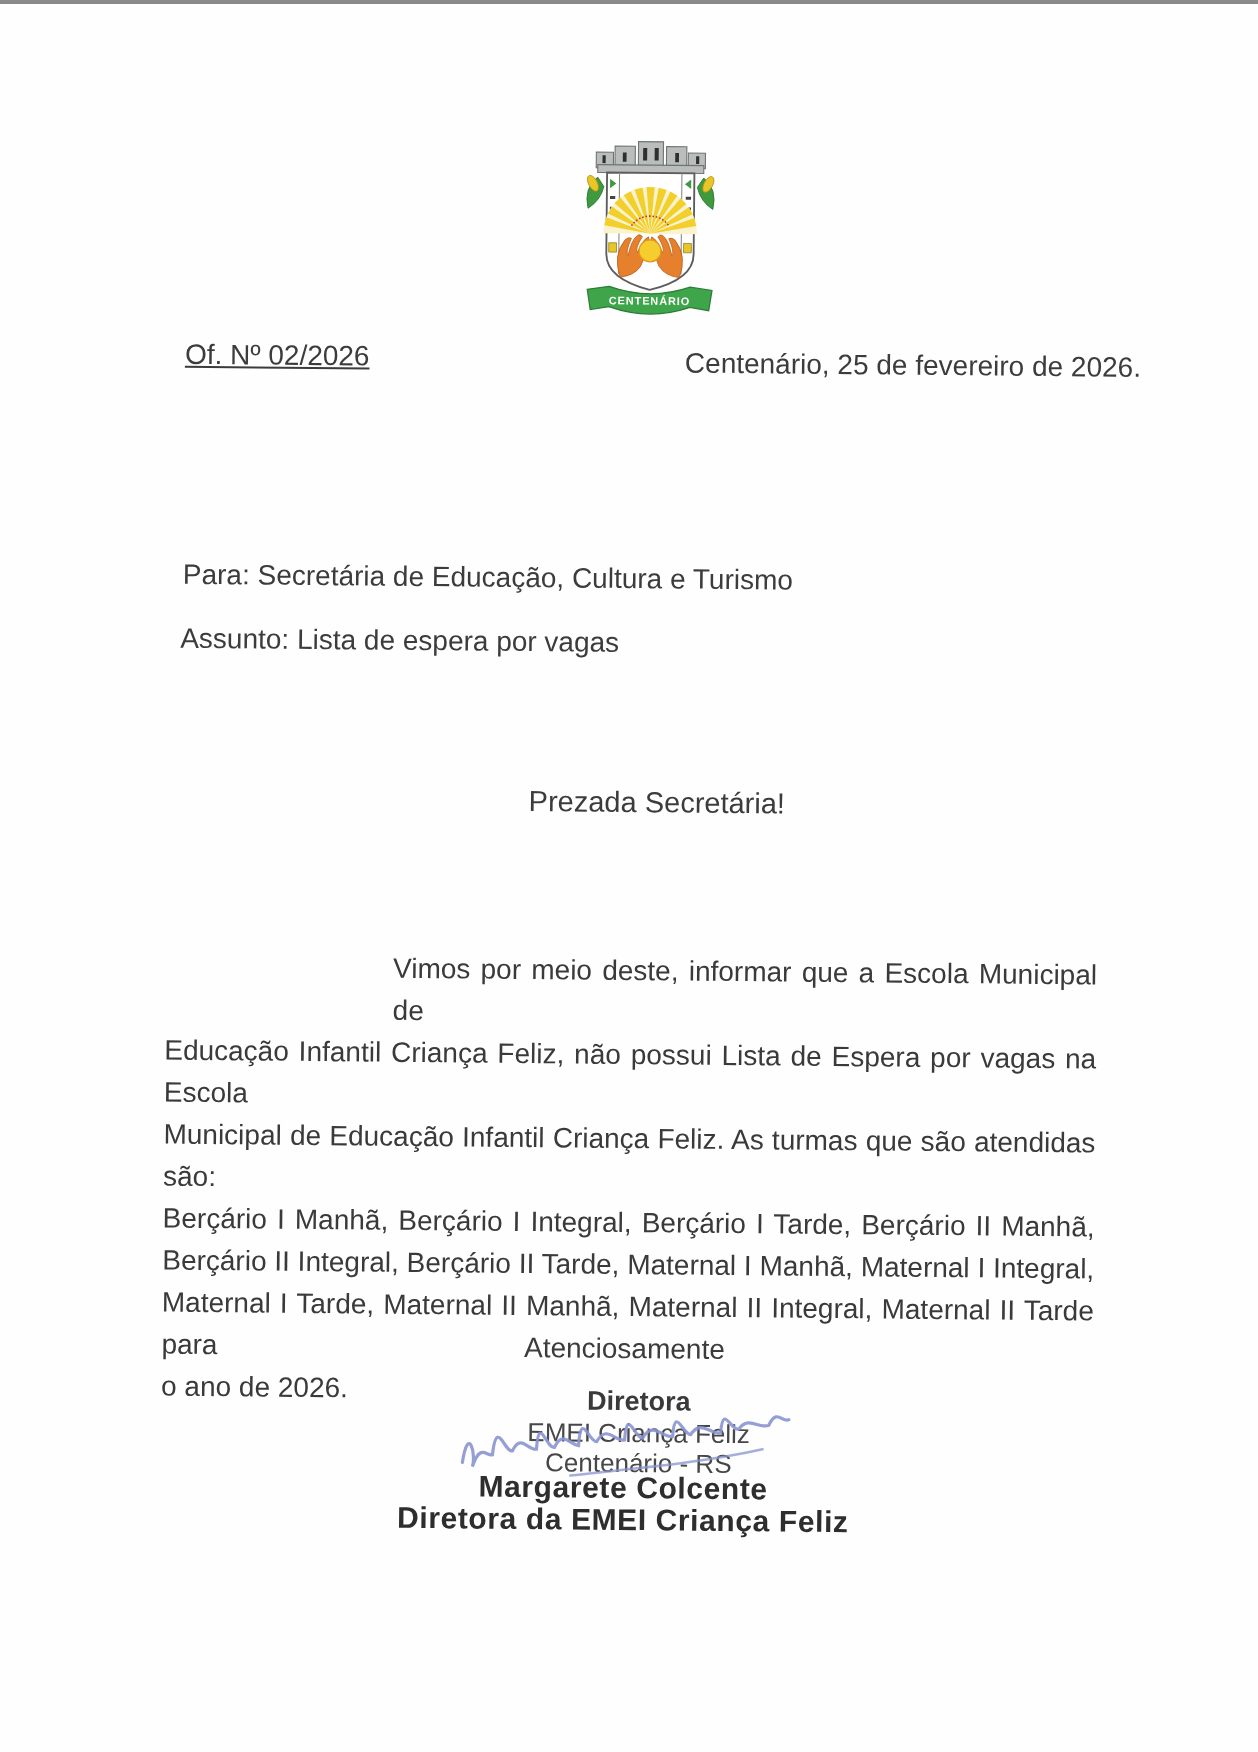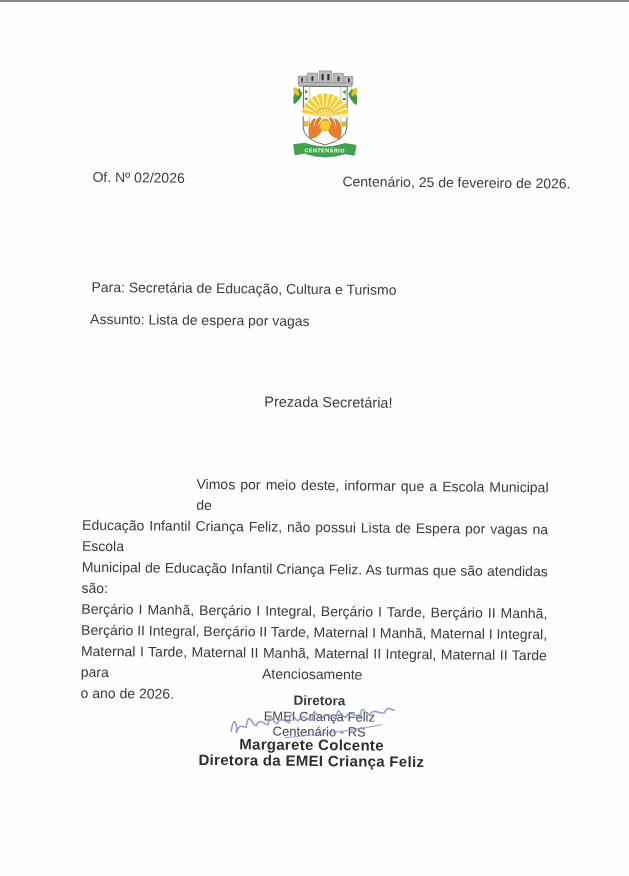--- a/index.html
+++ b/index.html
@@ -17,21 +17,21 @@
   }
   .tilt{
     position:absolute;top:0;left:0;width:629px;height:876px;
     transform:rotate(0.55deg);
     transform-origin:314px 438px;
   }
   .crest{
     position:absolute;left:283px;top:70px;width:78px;height:92px;
   }
   .ref-row{position:absolute;left:0;top:171px;width:629px;font-size:14px;}
-  .ref{position:absolute;left:90px;top:0;}
+  .ref{position:absolute;left:90px;top:0;text-decoration:underline;}
   .dateline{position:absolute;left:340px;top:2px;}
   .to-line{position:absolute;left:90px;top:281px;font-size:14px;}
   .subject-line{position:absolute;left:89px;top:313px;font-size:14px;}
   .salutation{position:absolute;left:264px;top:394px;font-size:14.5px;}
   .body-block{
     position:absolute;left:83px;top:475px;width:466px;
     font-size:14px;line-height:21px;color:#3a3a3a;
   }
   .body-line{text-align:justify;text-align-last:justify;}
   .body-line.first{padding-left:114px;}

